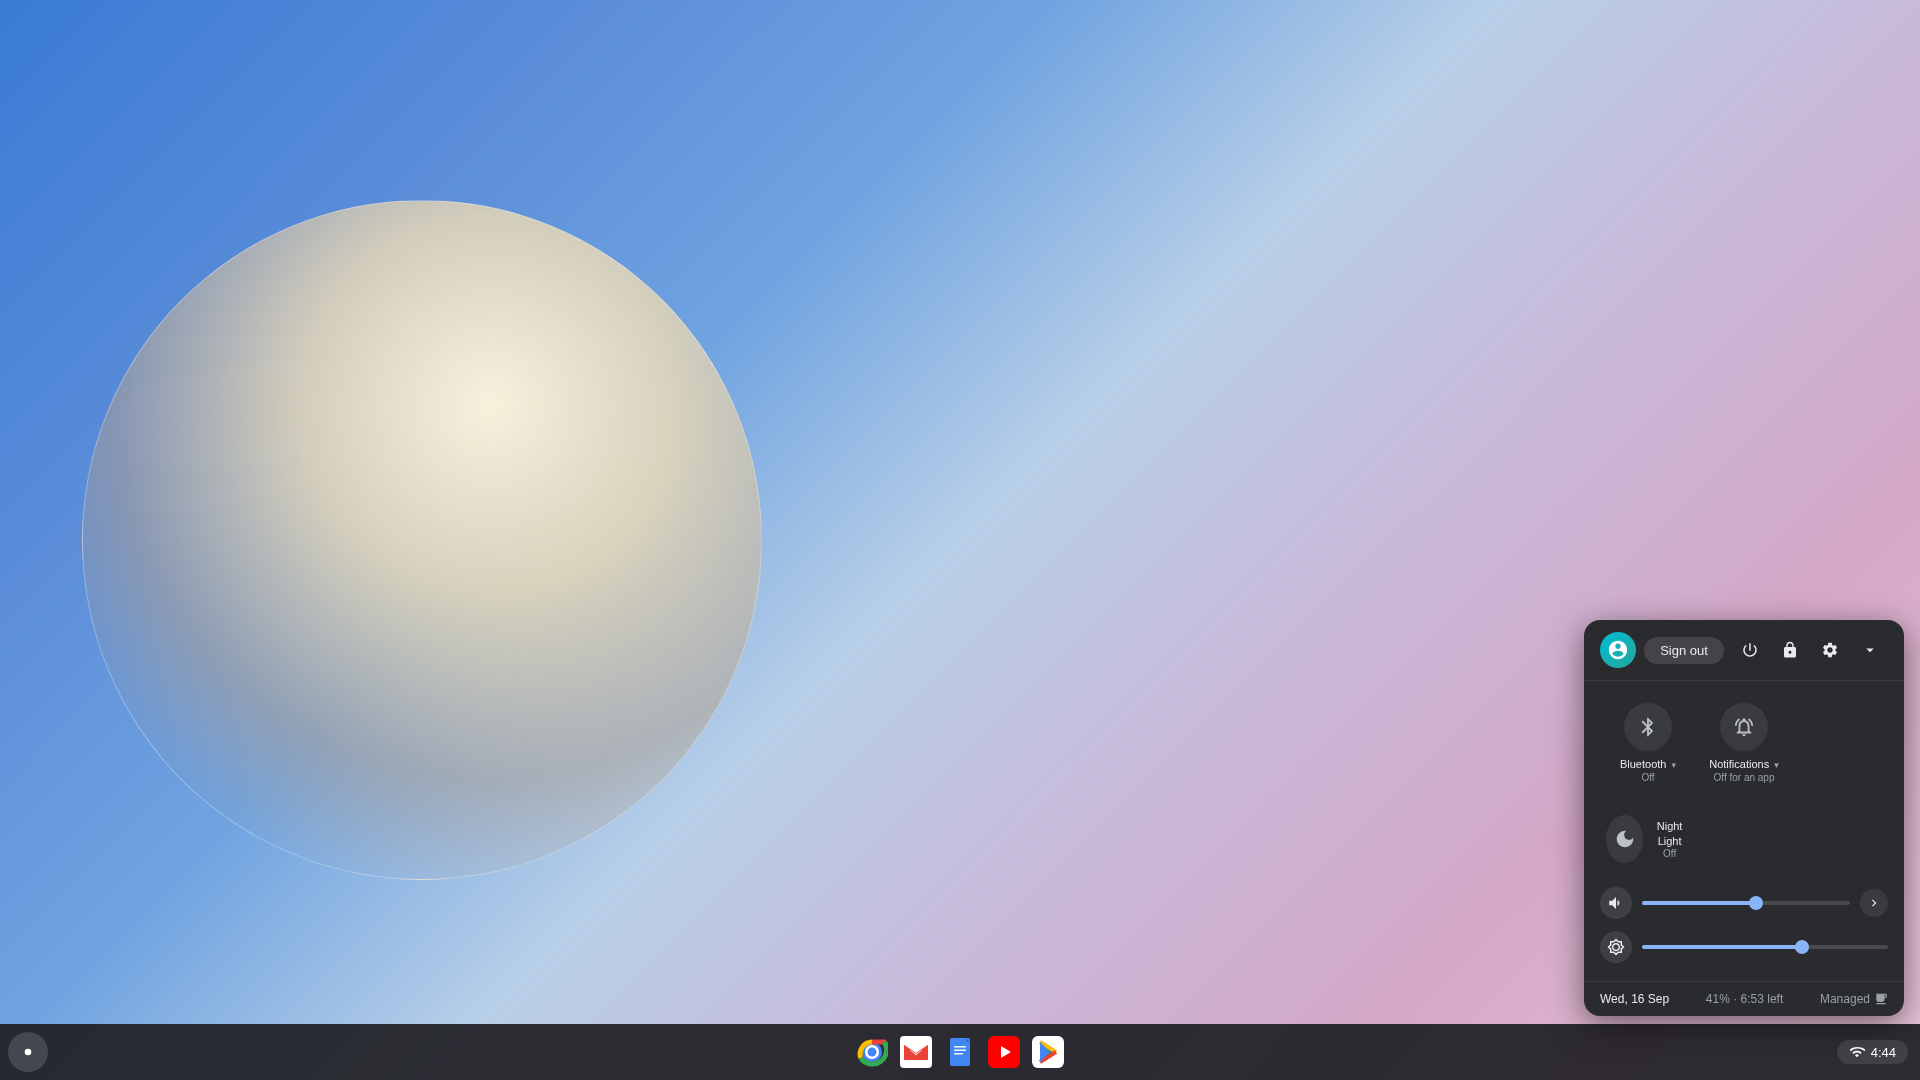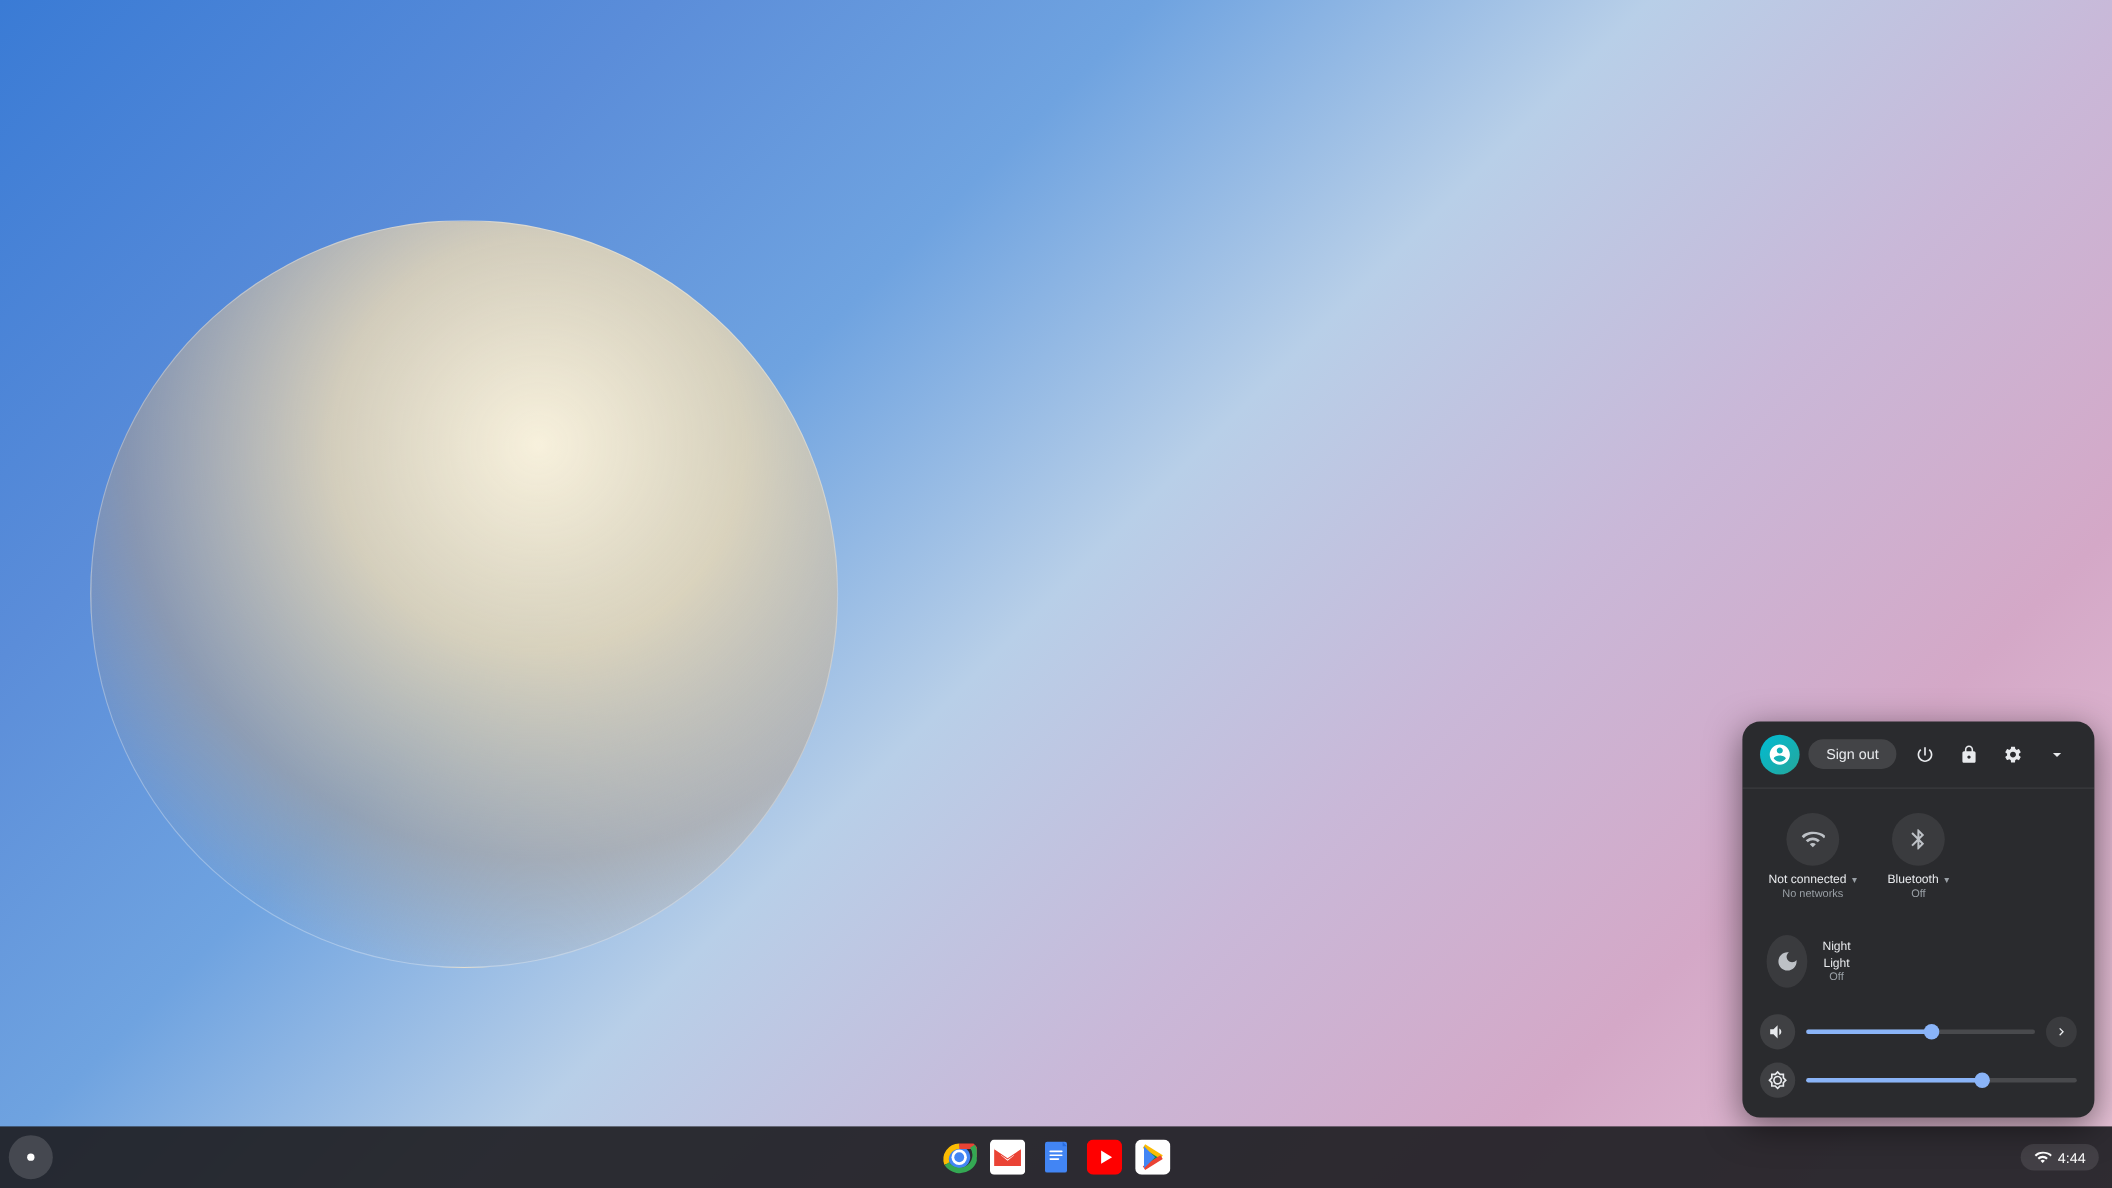--- a/index.html
+++ b/index.html
@@ -374,50 +374,50 @@
       <button class="header-icon-btn">
         <svg width="18" height="18" viewBox="0 0 24 24" fill="#e8eaed">
           <path d="M7 10l5 5 5-5z"></path>
         </svg>
       </button>
     </div>
   </div>
 
   <div class="tiles-grid">
 
-    <div class="tile">
-      <div class="tile-icon-wrap">
-        <svg width="22" height="22" viewBox="0 0 24 24" fill="#bdc1c6">
-          <path d="M1 9l2 2c5.52-5.52 14.48-5.52 20 0l2-2C18.93 2.93 5.07 2.93 1 9zm8 8l3 3 3-3a4.237 4.237 0 0 0-6 0zm-4-4l2 2a7.074 7.074 0 0 1 10 0l2-2C15.14 9.14 8.87 9.14 5 13z"></path>
-        </svg>
-      </div>
-      <div>
-        <div class="tile-label">
-          <span>Not connected</span>
-          <span class="tile-dropdown">▾</span>
-        </div>
-        <div class="tile-sublabel">No networks</div>
-      </div>
-    </div>
 
     <div class="tile">
       <div class="tile-icon-wrap">
         <svg width="22" height="22" viewBox="0 0 24 24" fill="#bdc1c6">
           <path d="M17.71 7.71L12 2h-1v7.59L6.41 5 5 6.41 10.59 12 5 17.59 6.41 19 11 14.41V22h1l5.71-5.71-4.3-4.29 4.3-4.29zM13 5.83l1.88 1.88L13 9.59V5.83zm1.88 10.46L13 18.17v-3.76l1.88 1.88z"></path>
         </svg>
       </div>
       <div>
         <div class="tile-label">
           <span>Bluetooth</span>
           <span class="tile-dropdown">▾</span>
         </div>
         <div class="tile-sublabel">Off</div>
       </div>
     </div>
 
+    <div class="tile">
+      <div class="tile-icon-wrap">
+        <svg width="22" height="22" viewBox="0 0 24 24" fill="#bdc1c6">
+          <path d="M12 22c1.1 0 2-.9 2-2h-4c0 1.1.9 2 2 2zm6-6v-5c0-3.07-1.64-5.64-4.5-6.32V4c0-.83-.67-1.5-1.5-1.5s-1.5.67-1.5 1.5v.68C7.63 5.36 6 7.92 6 11v5l-2 2v1h16v-1l-2-2zm-2 1H8v-6c0-2.48 1.51-4.5 4-4.5s4 2.02 4 4.5v6zM7.58 4.08L6.15 2.65C3.75 4.48 2.17 7.3 2.03 10.5h2c.15-2.65 1.51-4.97 3.55-6.42zm12.39 6.42h2c-.15-3.2-1.73-6.02-4.12-7.85l-1.42 1.43c2.02 1.45 3.39 3.77 3.54 6.42z"></path>
+        </svg>
+      </div>
+      <div>
+        <div class="tile-label">
+          <span>Notifications</span>
+          <span class="tile-dropdown">▾</span>
+        </div>
+        <div class="tile-sublabel">Off for an app</div>
+      </div>
+    </div>
   </div>
 
   <div class="night-row">
     <div class="night-tile">
       <div class="tile-icon-wrap">
         <svg width="22" height="22" viewBox="0 0 24 24" fill="#bdc1c6">
           <path d="M12 3c-4.97 0-9 4.03-9 9s4.03 9 9 9 9-4.03 9-9c0-.46-.04-.92-.1-1.36-.98 1.37-2.58 2.26-4.4 2.26-2.98 0-5.4-2.42-5.4-5.4 0-1.81.89-3.42 2.26-4.4-.44-.06-.9-.1-1.36-.1z"></path>
         </svg>
       </div>
       <div>
@@ -452,20 +452,30 @@
           <path d="M20 8.69V4h-4.69L12 .69 8.69 4H4v4.69L.69 12 4 15.31V20h4.69L12 23.31 15.31 20H20v-4.69L23.31 12 20 8.69zm-2 5.79V18h-3.52L12 20.48 9.52 18H6v-3.52L3.52 12 6 9.52V6h3.52L12 3.52 14.48 6H18v3.52L20.48 12 18 14.48zM12 6.5c-3.03 0-5.5 2.47-5.5 5.5s2.47 5.5 5.5 5.5 5.5-2.47 5.5-5.5-2.47-5.5-5.5-5.5zm0 9c-1.93 0-3.5-1.57-3.5-3.5s1.57-3.5 3.5-3.5 3.5 1.57 3.5 3.5-1.57 3.5-3.5 3.5z"></path>
         </svg>
       </div>
       <div class="slider-track">
         <div class="slider-fill" style="width: 65%"></div>
         <div class="slider-thumb" style="left: 65%"></div>
       </div>
     </div>
   </div>
 
+  <div class="panel-footer">
+    <span class="footer-date">Wed, 16 Sep</span>
+    <span class="footer-battery">41% · 6:53 left</span>
+    <div class="footer-managed">
+      <span>Managed</span>
+      <svg width="14" height="14" viewBox="0 0 24 24" fill="#9aa0a6">
+        <path d="M20 3H4v10c0 2.21 1.79 4 4 4h6c2.21 0 4-1.79 4-4v-3h2c1.11 0 2-.89 2-2V5c0-1.11-.89-2-2-2zm0 5h-2V5h2v3zM4 19h16v2H4z"></path>
+      </svg>
+    </div>
+  </div>
 </div>
 
 <div class="taskbar">
 
   <div class="taskbar-left">
     <div class="launcher-btn">
       <svg width="20" height="20" viewBox="0 0 24 24" fill="white">
         <circle cx="12" cy="12" r="4"></circle>
       </svg>
     </div>

